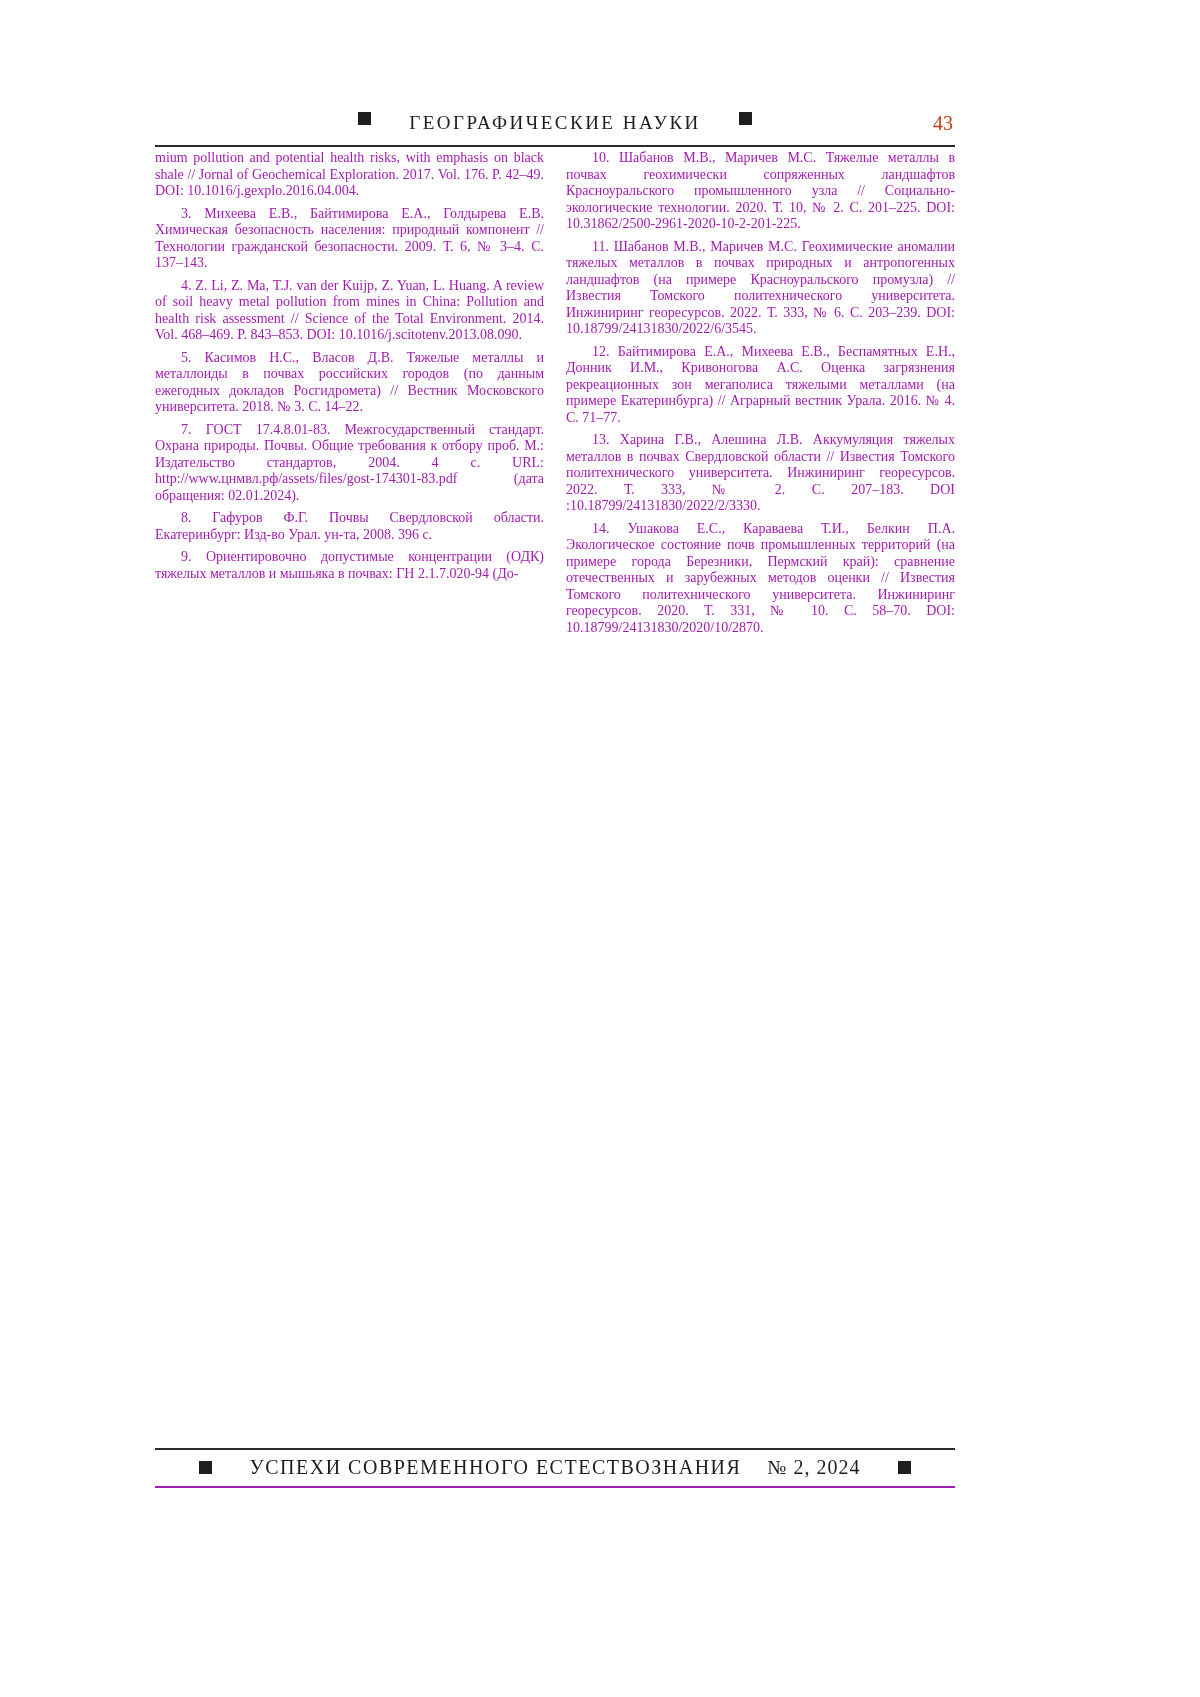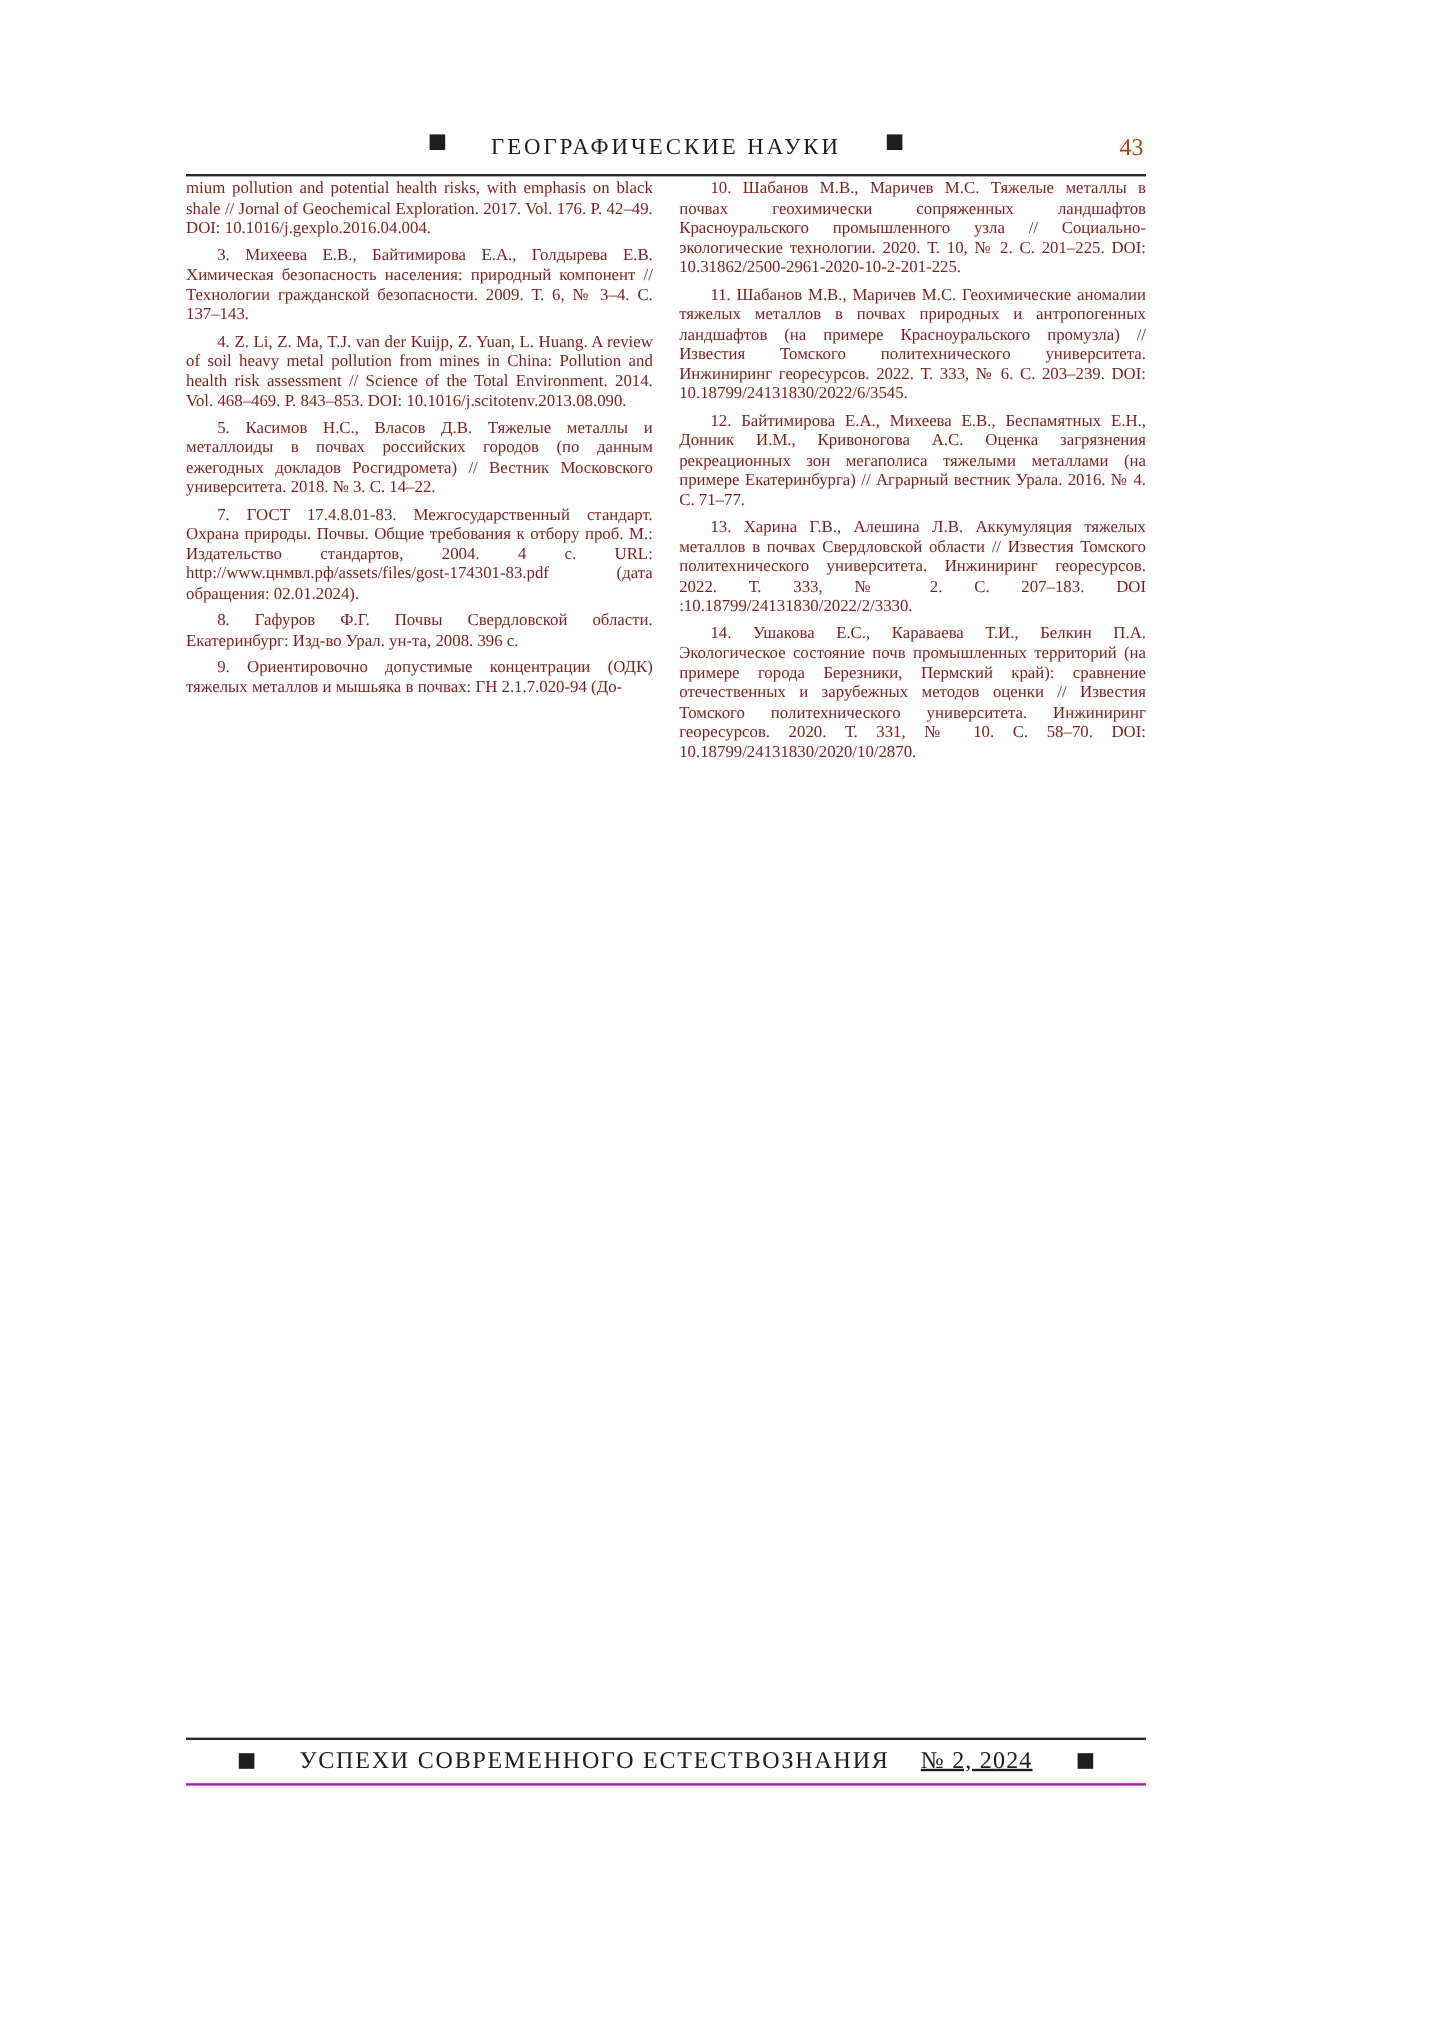--- a/index.html
+++ b/index.html
@@ -67,21 +67,21 @@
   .col {
     width: 389px;
     flex: 0 0 389px;
   }
   .ref {
     margin: 0 0 6px 0;
     font-size: 14px;
     line-height: 16.5px;
     text-align: justify;
     text-indent: 26px;
-    color: #7f1d1d;
+    color: #a21caf;
   }
   .ref.noindent {
     text-indent: 0;
   }
   
   .page-footer {
     position: absolute;
     left: 155px;
     top: 1448px;
     width: 800px;
@@ -101,21 +101,20 @@
     gap: 26px;
     white-space: nowrap;
   }
   .footer-title {
     font-size: 20px;
     letter-spacing: 1.5px;
   }
   .footer-issue {
     font-size: 20px;
     letter-spacing: 1px;
-    text-decoration: underline;
   }
 </style>
 </head>
 <body>
 
 <div class="page">
 
   <header class="page-header">
     <div class="header-row">
       <span class="sq"></span>

